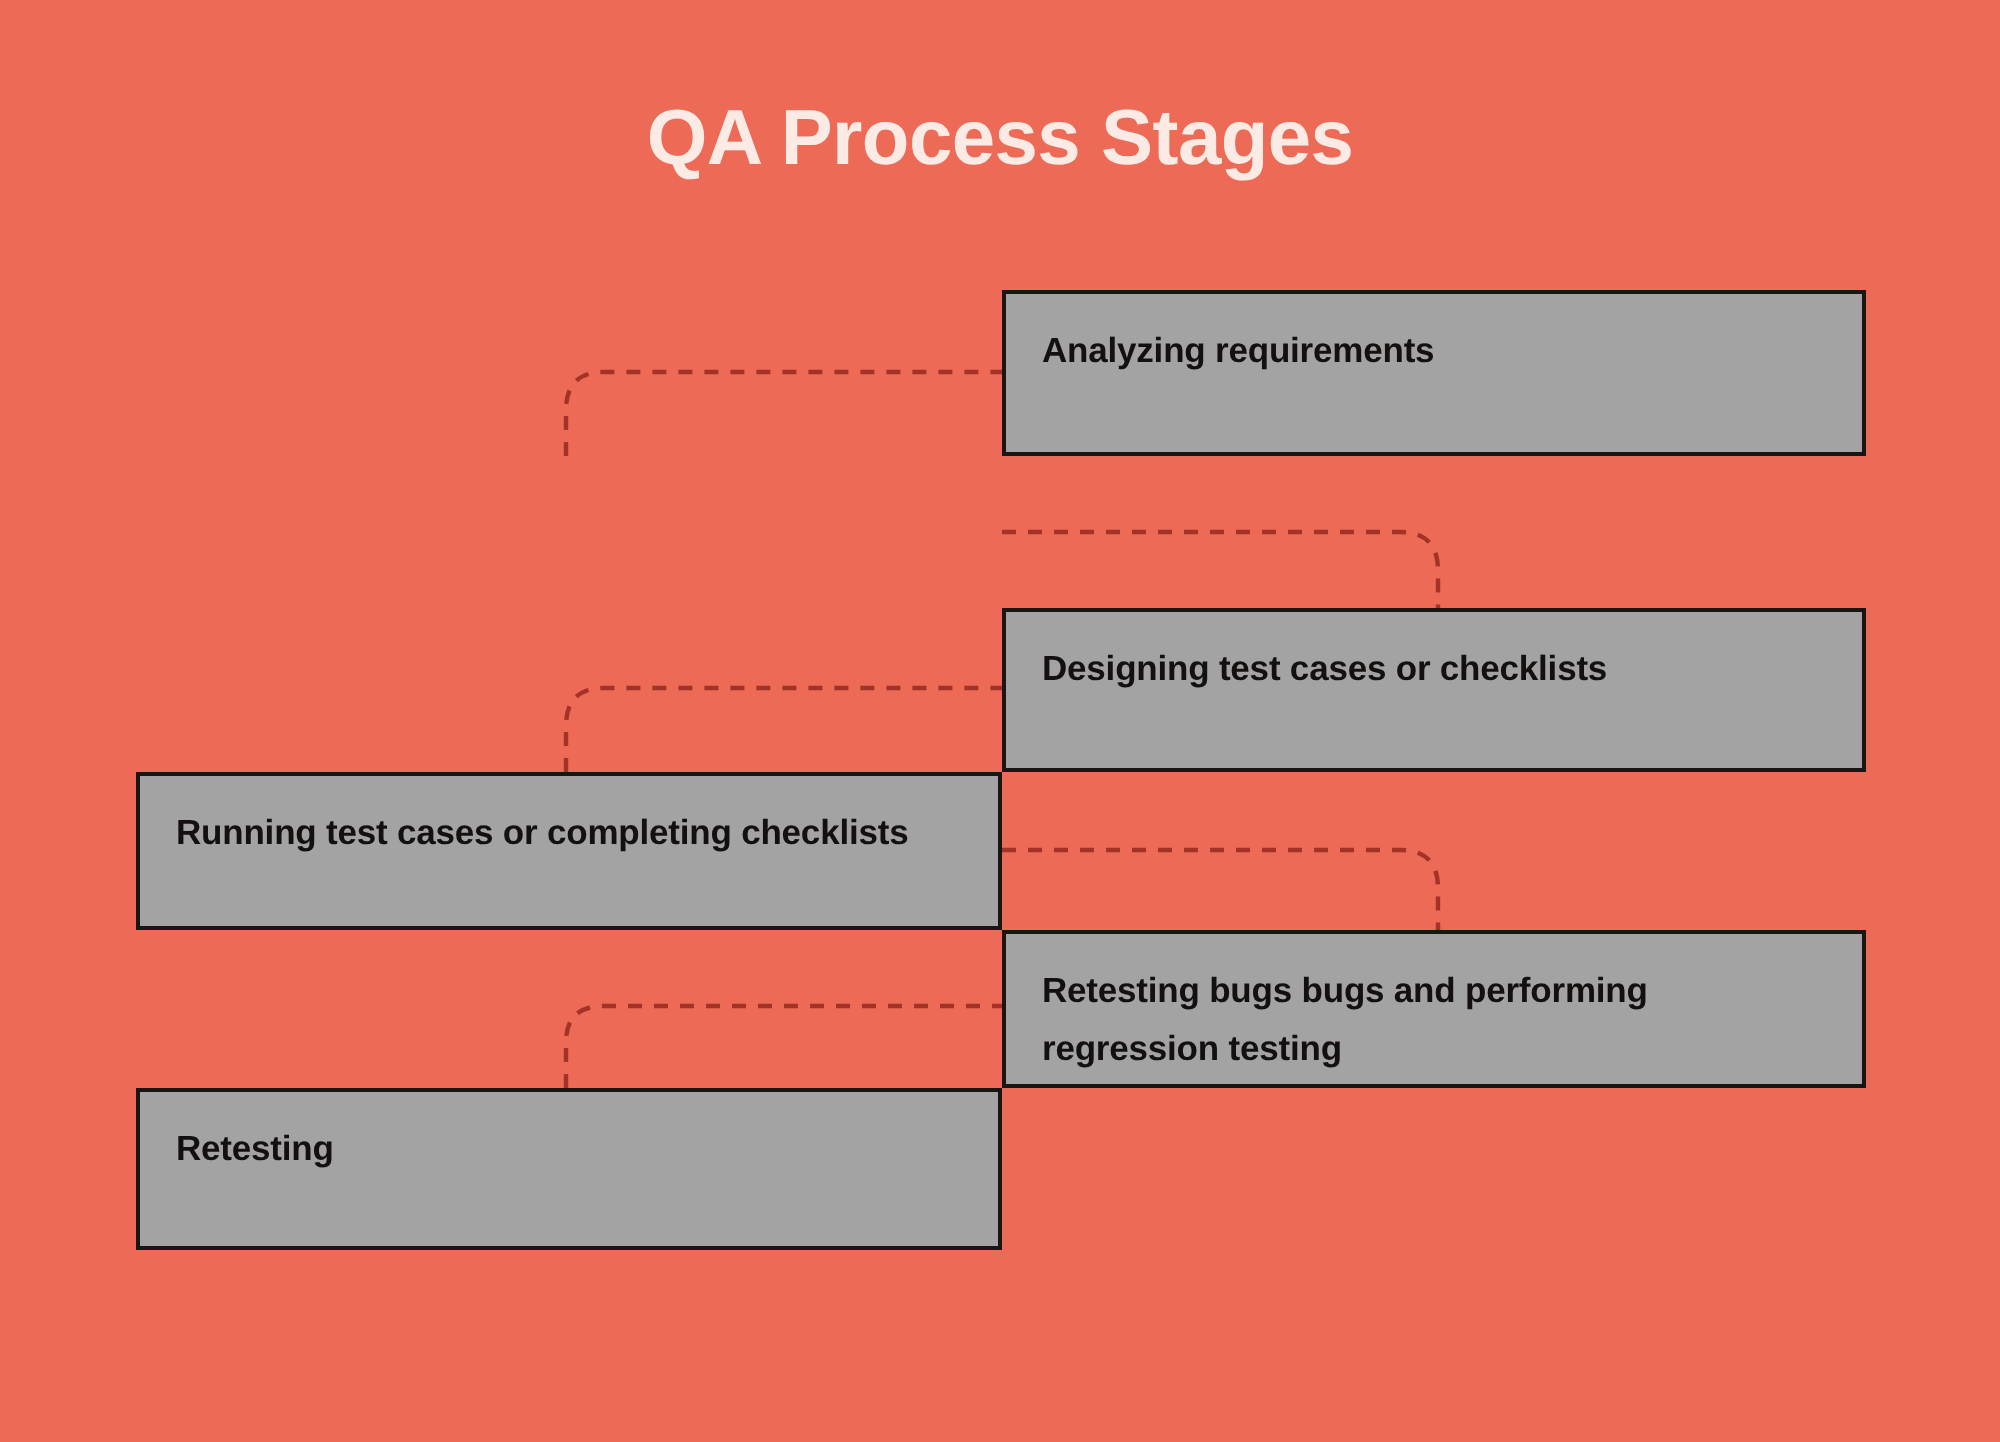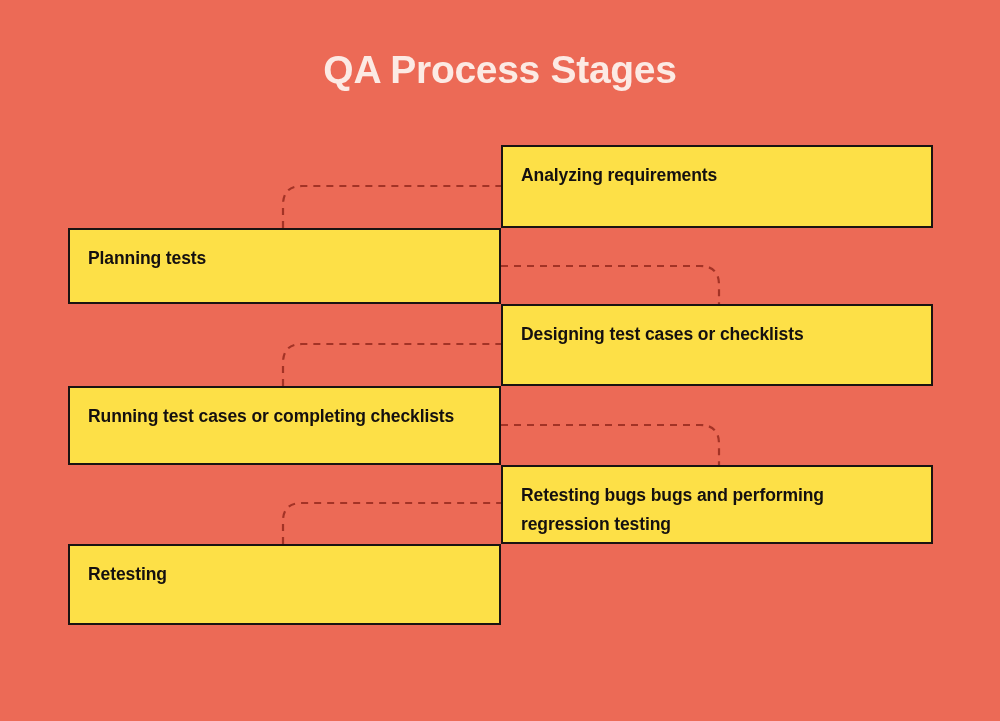--- a/index.html
+++ b/index.html
@@ -33,21 +33,21 @@
     position: absolute;
     left: 0;
     top: 0;
     width: 1000px;
     height: 721px;
     pointer-events: none;
   }
   .stage-box {
     position: absolute;
     box-sizing: border-box;
-    background: #fde047;
+    background: #a3a3a3;
     border: 2px solid #1a1412;
     display: block;
   }
   .stage-label {
     position: absolute;
     left: 18px;
     top: 14px;
     right: 16px;
     font-size: 17.5px;
     font-weight: bold;
@@ -80,23 +80,20 @@
       <path d="M283,386 L283,363 Q283,344 302,344 L501,344"></path>
       <path d="M501,425 L700,425 Q719,425 719,444 L719,465"></path>
       <path d="M283,544 L283,521 Q283,503 302,503 L501,503"></path>
     </g>
   </svg>
 
   <div class="stage-box box-right b0">
     <span class="stage-label">Analyzing requirements</span>
   </div>
 
-  <div class="stage-box box-left b1">
-    <span class="stage-label">Planning tests</span>
-  </div>
 
   <div class="stage-box box-right b2">
     <span class="stage-label">Designing test cases or checklists</span>
   </div>
 
   <div class="stage-box box-left b3">
     <span class="stage-label">Running test cases or completing checklists</span>
   </div>
 
   <div class="stage-box box-right b4">

